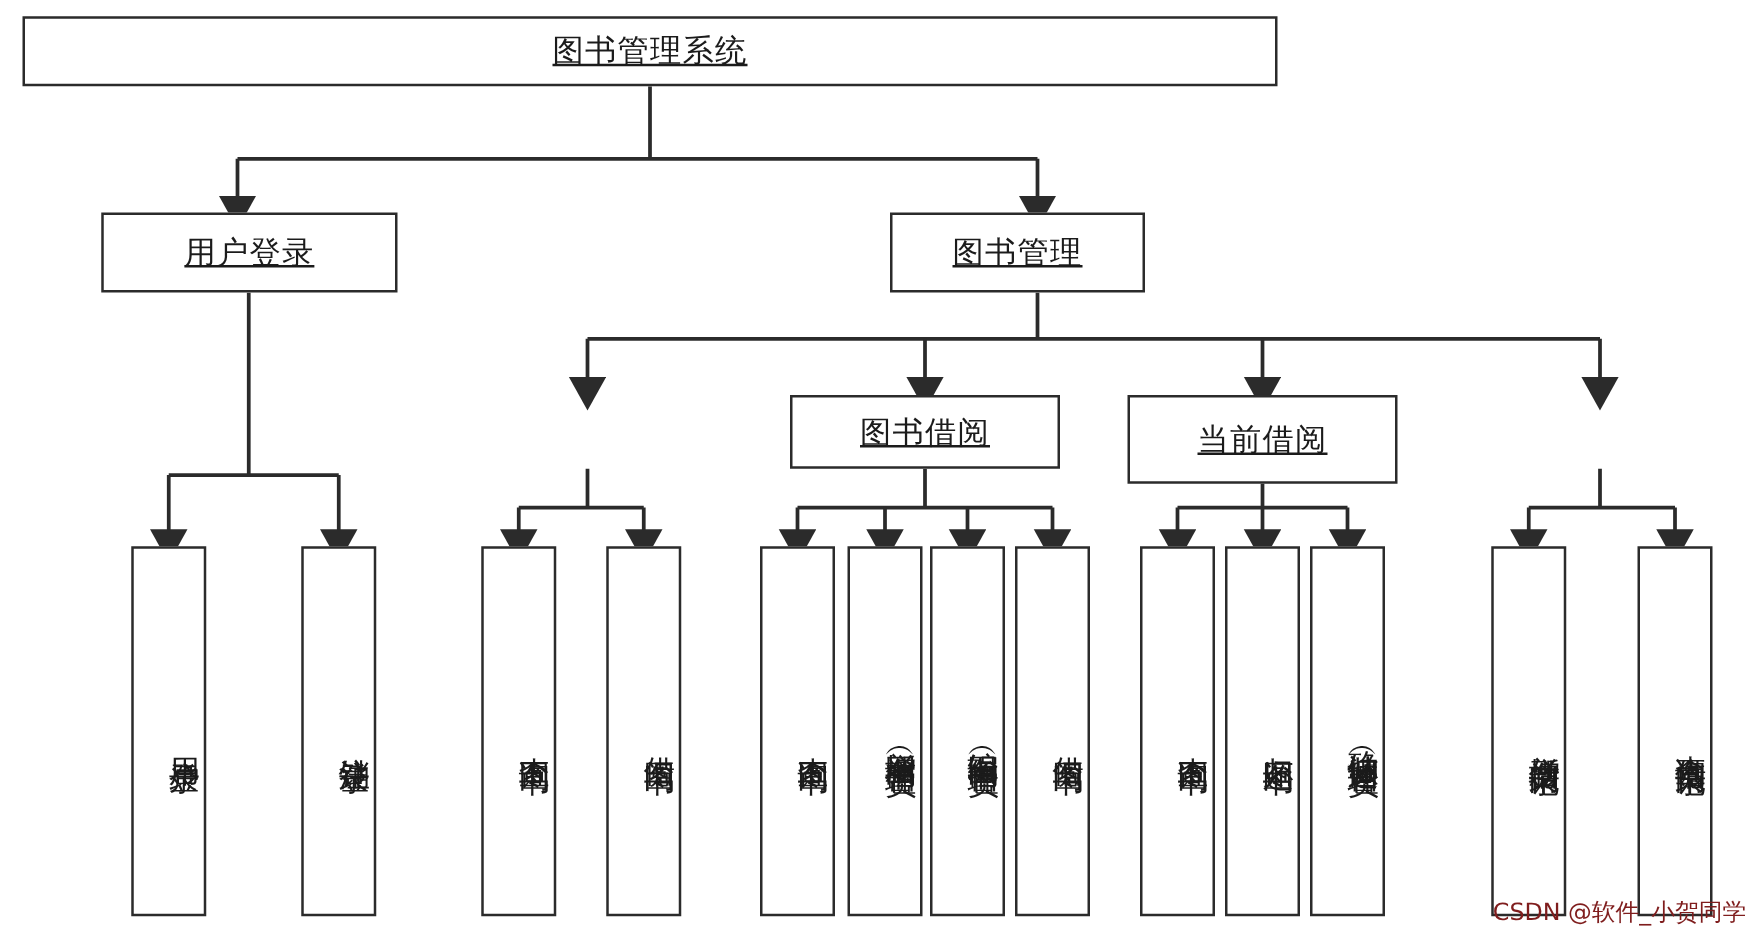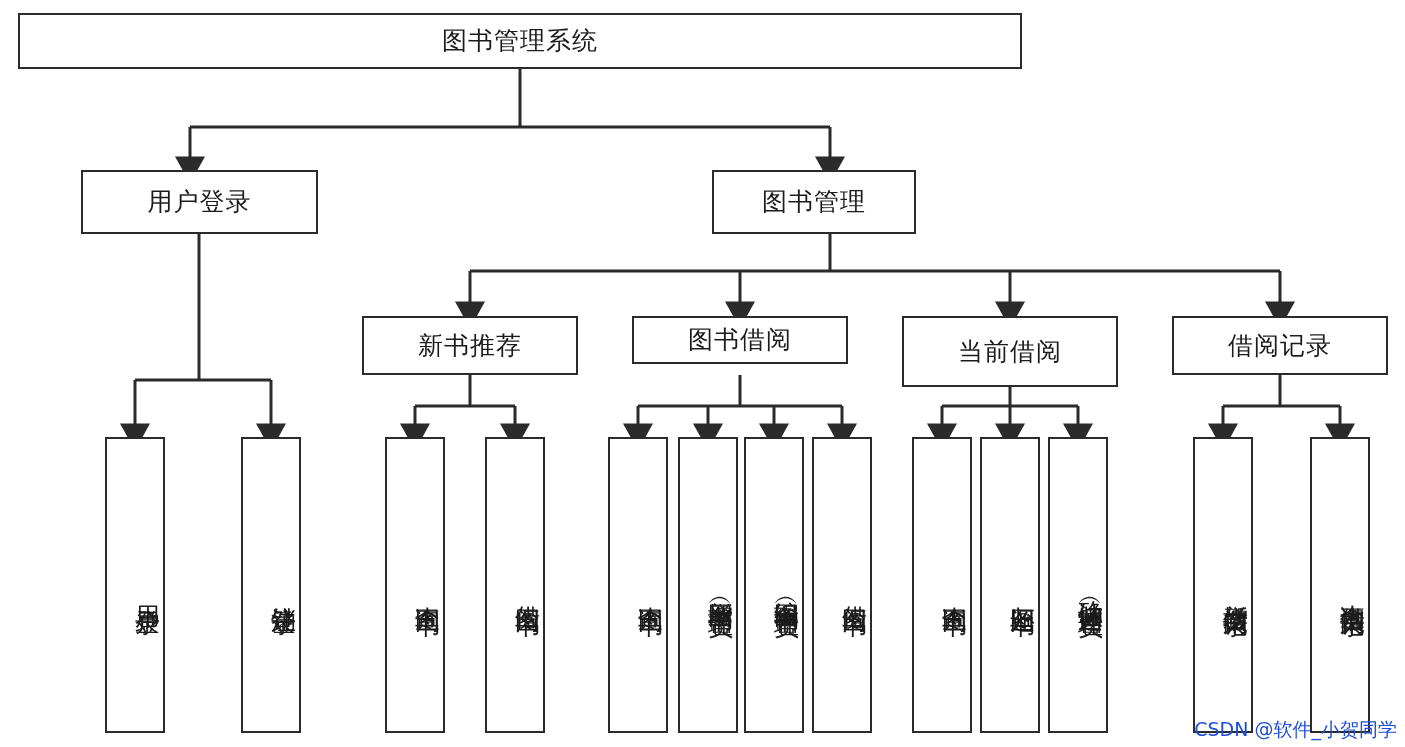--- a/index.html
+++ b/index.html
@@ -31,20 +31,21 @@
     background: #ffffff;
     display: flex;
     align-items: center;
     justify-content: center;
     color: #1b1b1b;
   }
   .node.horiz {
     font-size: 25px;
     letter-spacing: 1px;
     line-height: 1.2;
+    text-decoration: underline;
   }
   .node.root {
     font-size: 25px;
   }
   .node.vert {
     writing-mode: vertical-rl;
     text-orientation: upright;
     font-size: 25px;
     line-height: 1.28;
     letter-spacing: 2px;
@@ -55,21 +56,21 @@
   .node.vert .vlabel {
     writing-mode: vertical-rl;
     text-orientation: upright;
     white-space: nowrap;
   }
   .watermark {
     position: absolute;
     right: 8px;
     bottom: 4px;
     font-size: 19px;
-    color: #1d4ed8;
+    color: #7f1d1d;
     white-space: nowrap;
     font-family: "DejaVu Sans", "Liberation Sans", sans-serif;
   }
 </style>
 </head>
 <body>
 
 <div id="canvas">
 
   <svg id="wires" viewBox="0 0 1405 747" width="1405" height="747">
@@ -129,31 +130,25 @@
     <span>图书管理系统</span>
   </div>
 
   <div class="node horiz" style="left:81px; top:170px; width:237px; height:64px;">
     <span>用户登录</span>
   </div>
   <div class="node horiz" style="left:712px; top:170px; width:204px; height:64px;">
     <span>图书管理</span>
   </div>
 
-  <div class="node horiz" style="left:362px; top:316px; width:216px; height:59px;">
-    <span>新书推荐</span>
-  </div>
-  <div class="node horiz" style="left:632px; top:316px; width:216px; height:48px;">
+  <div class="node horiz" style="left:632px; top:316px; width:216px; height:59px;">
     <span>图书借阅</span>
   </div>
   <div class="node horiz" style="left:902px; top:316px; width:216px; height:71px;">
     <span>当前借阅</span>
-  </div>
-  <div class="node horiz" style="left:1172px; top:316px; width:216px; height:59px;">
-    <span>借阅记录</span>
   </div>
 
   <div class="node vert" style="left:105px; top:437px; width:60px; height:296px;">
     <span class="vlabel">用户登录</span>
   </div>
   <div class="node vert" style="left:241px; top:437px; width:60px; height:296px;">
     <span class="vlabel">注销登录</span>
   </div>
 
   <div class="node vert" style="left:385px; top:437px; width:60px; height:296px;">

